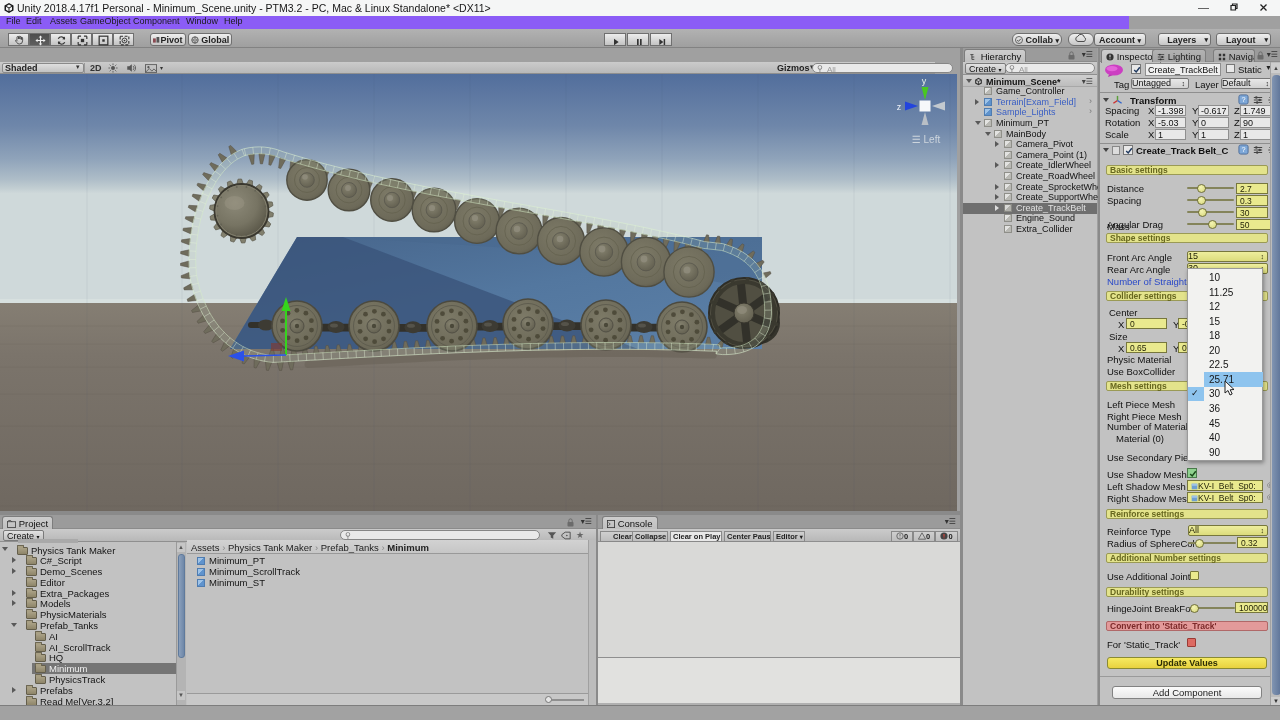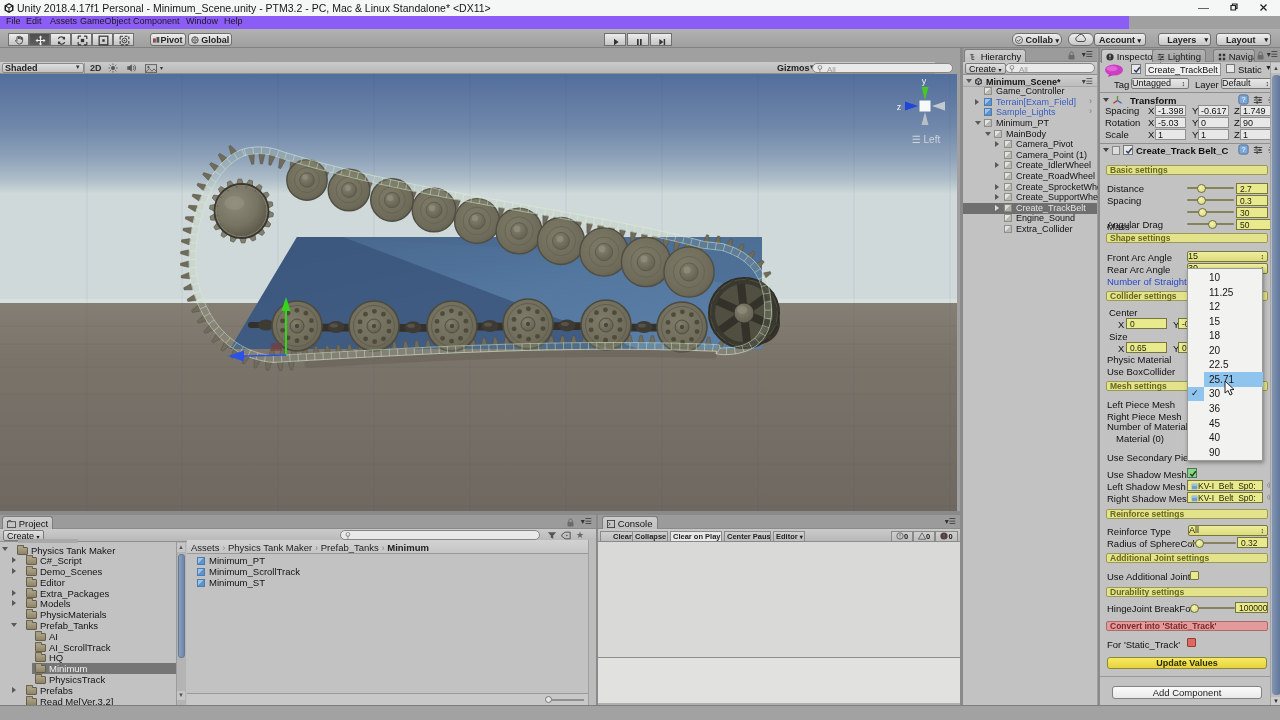--- a/index.html
+++ b/index.html
@@ -769,21 +769,21 @@
           <rect x="1" y="1" width="8" height="3" fill="#9fc3e6"></rect>
         </svg>KV-I_Belt_Sp0:</div>
       <span style="position:absolute;left:167px;top:445px;font-size:7px;color:#555">◎</span>
       <div class="yband" style="left:6px;top:461px;width:162px;height:10px;line-height:9px">Reinforce settings</div>
       <div class="irow" style="left:7px;top:478px">Reinforce Type</div>
       <div class="ydrop" style="left:88px;top:477px;width:80px;height:11px">All<span style="position:absolute;right:3px;font-size:7px">↕</span></div>
       <div class="irow" style="left:7px;top:490px">Radius of SphereCol</div>
       <div class="sldtrack" style="left:88px;top:494px;width:48px"></div>
       <div class="sldknob" style="left:95px;top:491px"></div>
       <div class="yfield" style="left:137px;top:489px;width:31px;height:11px;line-height:10px">0.32</div>
-      <div class="yband" style="left:6px;top:505px;width:162px;height:10px;line-height:9px">Additional Joint settings</div>
+      <div class="yband" style="left:6px;top:505px;width:162px;height:10px;line-height:9px">Additional Number settings</div>
       <div class="irow" style="left:7px;top:523px">Use Additional Joint</div>
       <div class="chk" style="left:90px;top:523px"></div>
       <div class="yband" style="left:6px;top:539px;width:162px;height:10px;line-height:9px">Durability settings</div>
       <div class="irow" style="left:7px;top:555px">HingeJoint BreakForc</div>
       <div class="sldtrack" style="left:89px;top:559px;width:46px"></div>
       <div class="sldknob" style="left:90px;top:556px"></div>
       <div class="yfield" style="left:135px;top:554px;width:33px;height:11px;line-height:10px">100000</div>
       <div class="yband" style="left:6px;top:573px;width:162px;height:10px;line-height:9px;background:#e39a9a;border-color:#b06868;color:#7c2a2a">Convert into 'Static_Track'</div>
       <div class="irow" style="left:7px;top:591px">For 'Static_Track'</div>
       <div class="chk" style="left:87px;top:590px;background:#dd6a62;border-color:#9a3a34"></div>

